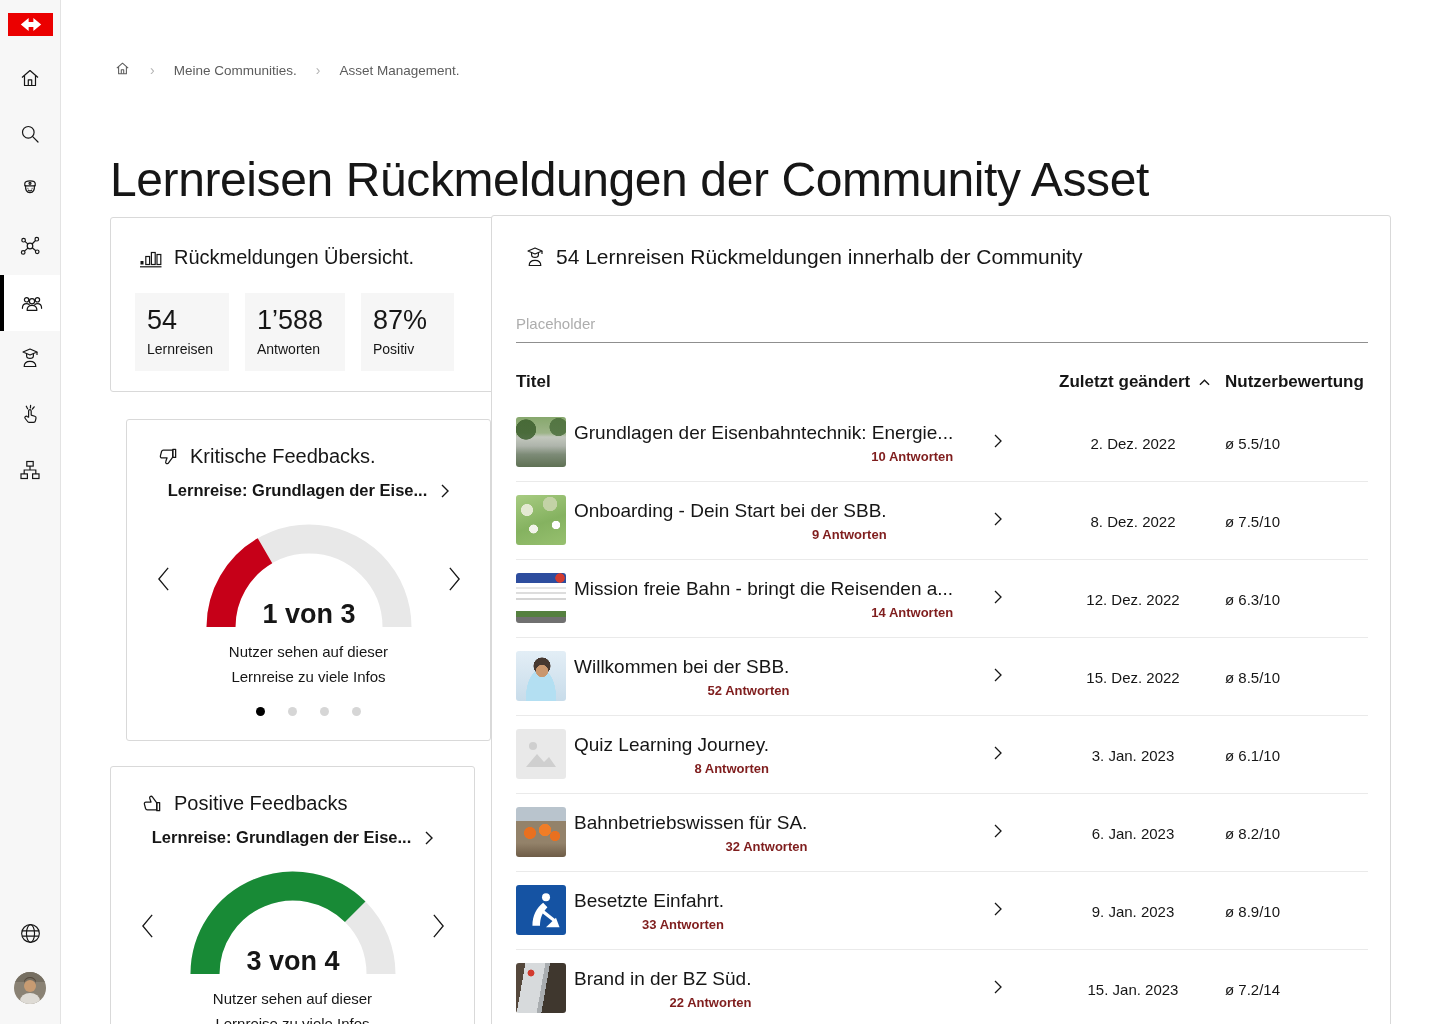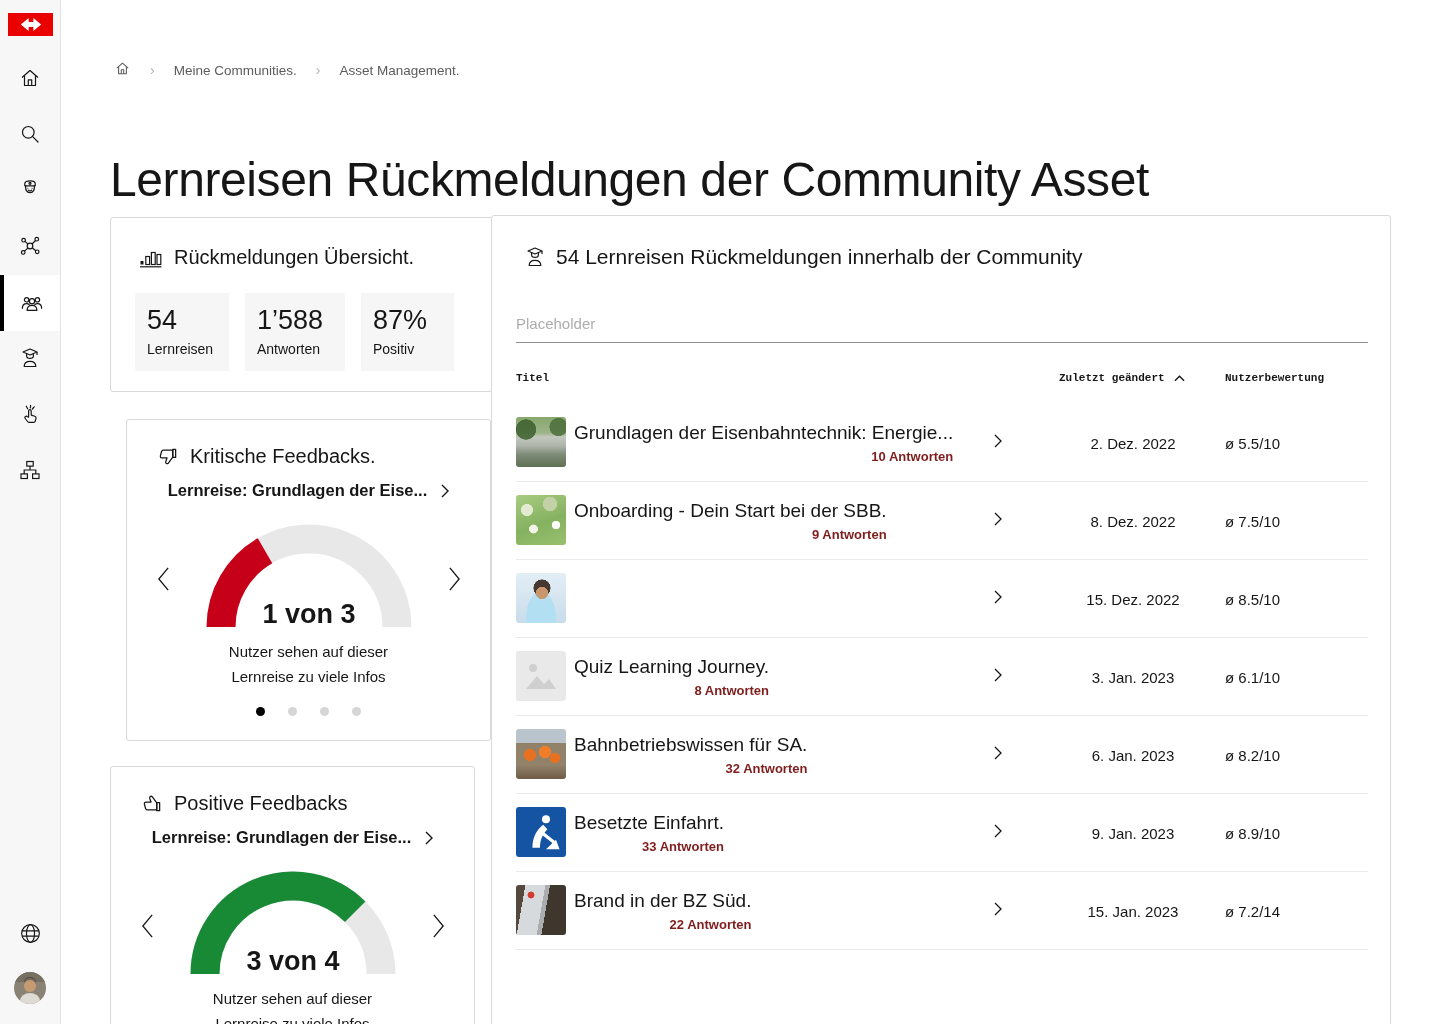--- a/index.html
+++ b/index.html
@@ -43,21 +43,21 @@
   .gauge-desc{position:absolute;left:0;top:219px;width:100%;text-align:center;font-size:15px;line-height:25px;color:#161616;}
   .dots{position:absolute;left:0;top:287px;width:100%;display:flex;justify-content:center;gap:23px;}
   .dot{width:9px;height:9px;border-radius:50%;background:#D6D6D6;cursor:pointer;}
   .dot.active{background:#000;}
   
   #main-panel{left:491px;top:215px;width:900px;height:860px;}
   .panel-header{position:absolute;left:31px;top:29px;display:flex;align-items:center;gap:9px;}
   .panel-title{font-size:21px;font-weight:300;color:#161616;}
   .search-input{position:absolute;left:24px;top:99px;width:852px;border:none;border-bottom:1px solid #8F8F8F;outline:none;font-size:15px;padding:0 0 10px 0;background:transparent;font-family:"Liberation Sans",sans-serif;color:#161616;}
   .search-input::placeholder{color:#ADADAD;}
-  .th{position:absolute;top:156px;font-size:11px;font-weight:bold;color:#161616;font-family:Liberation Mono, monospace;}
+  .th{position:absolute;top:156px;font-size:17px;font-weight:bold;color:#161616;}
   #th-titel{left:24px;}
   #th-modified{left:567px;display:flex;align-items:center;gap:9px;cursor:pointer;}
   #th-rating{left:733px;}
   .rows{position:absolute;left:24px;top:188px;width:852px;}
   .row{position:relative;height:77px;border-bottom:1px solid #EAEAEA;cursor:pointer;}
   .thumb{position:absolute;left:0;top:13px;width:50px;height:50px;border-radius:3px;overflow:hidden;display:flex;align-items:center;justify-content:center;}
   .row-main{position:absolute;left:58px;top:50%;transform:translateY(-50%);max-width:400px;text-align:right;}
   .row-title{font-size:19px;color:#161616;white-space:nowrap;}
   .row-answers{font-size:13px;font-weight:bold;margin-top:5px;color:#7f1d1d;}
   .row-chevron{position:absolute;left:478px;top:50%;transform:translateY(-50%);}
@@ -354,23 +354,39 @@
         <div class="row-title">Onboarding - Dein Start bei der SBB.</div>
         <div class="row-answers">9 Antworten</div>
       </div>
       <span class="row-chevron"><svg width="8" height="14" viewBox="0 0 8 14" fill="none" stroke="#161616" stroke-width="1.3">
             <path d="M1 1 L7 7 L1 13"></path>
           </svg></span>
       <div class="row-date">8. Dez. 2022</div>
       <div class="row-rating">ø 7.5/10</div>
     </div>
 
+    <div class="row">
+      <div class="thumb thumb-webpage"></div>
+      <div class="row-main">
+        <div class="row-title">Mission freie Bahn - bringt die Reisenden a...</div>
+        <div class="row-answers">14 Antworten</div>
+      </div>
+      <span class="row-chevron"><svg width="8" height="14" viewBox="0 0 8 14" fill="none" stroke="#161616" stroke-width="1.3">
+            <path d="M1 1 L7 7 L1 13"></path>
+          </svg></span>
+      <div class="row-date">12. Dez. 2022</div>
+      <div class="row-rating">ø 6.3/10</div>
+    </div>
 
     <div class="row">
       <div class="thumb thumb-woman"></div>
+      <div class="row-main">
+        <div class="row-title">Willkommen bei der SBB.</div>
+        <div class="row-answers">52 Antworten</div>
+      </div>
       <span class="row-chevron"><svg width="8" height="14" viewBox="0 0 8 14" fill="none" stroke="#161616" stroke-width="1.3">
             <path d="M1 1 L7 7 L1 13"></path>
           </svg></span>
       <div class="row-date">15. Dez. 2022</div>
       <div class="row-rating">ø 8.5/10</div>
     </div>
 
     <div class="row">
       <div class="thumb thumb-placeholder">
         <svg width="34" height="34" viewBox="0 0 34 34">

